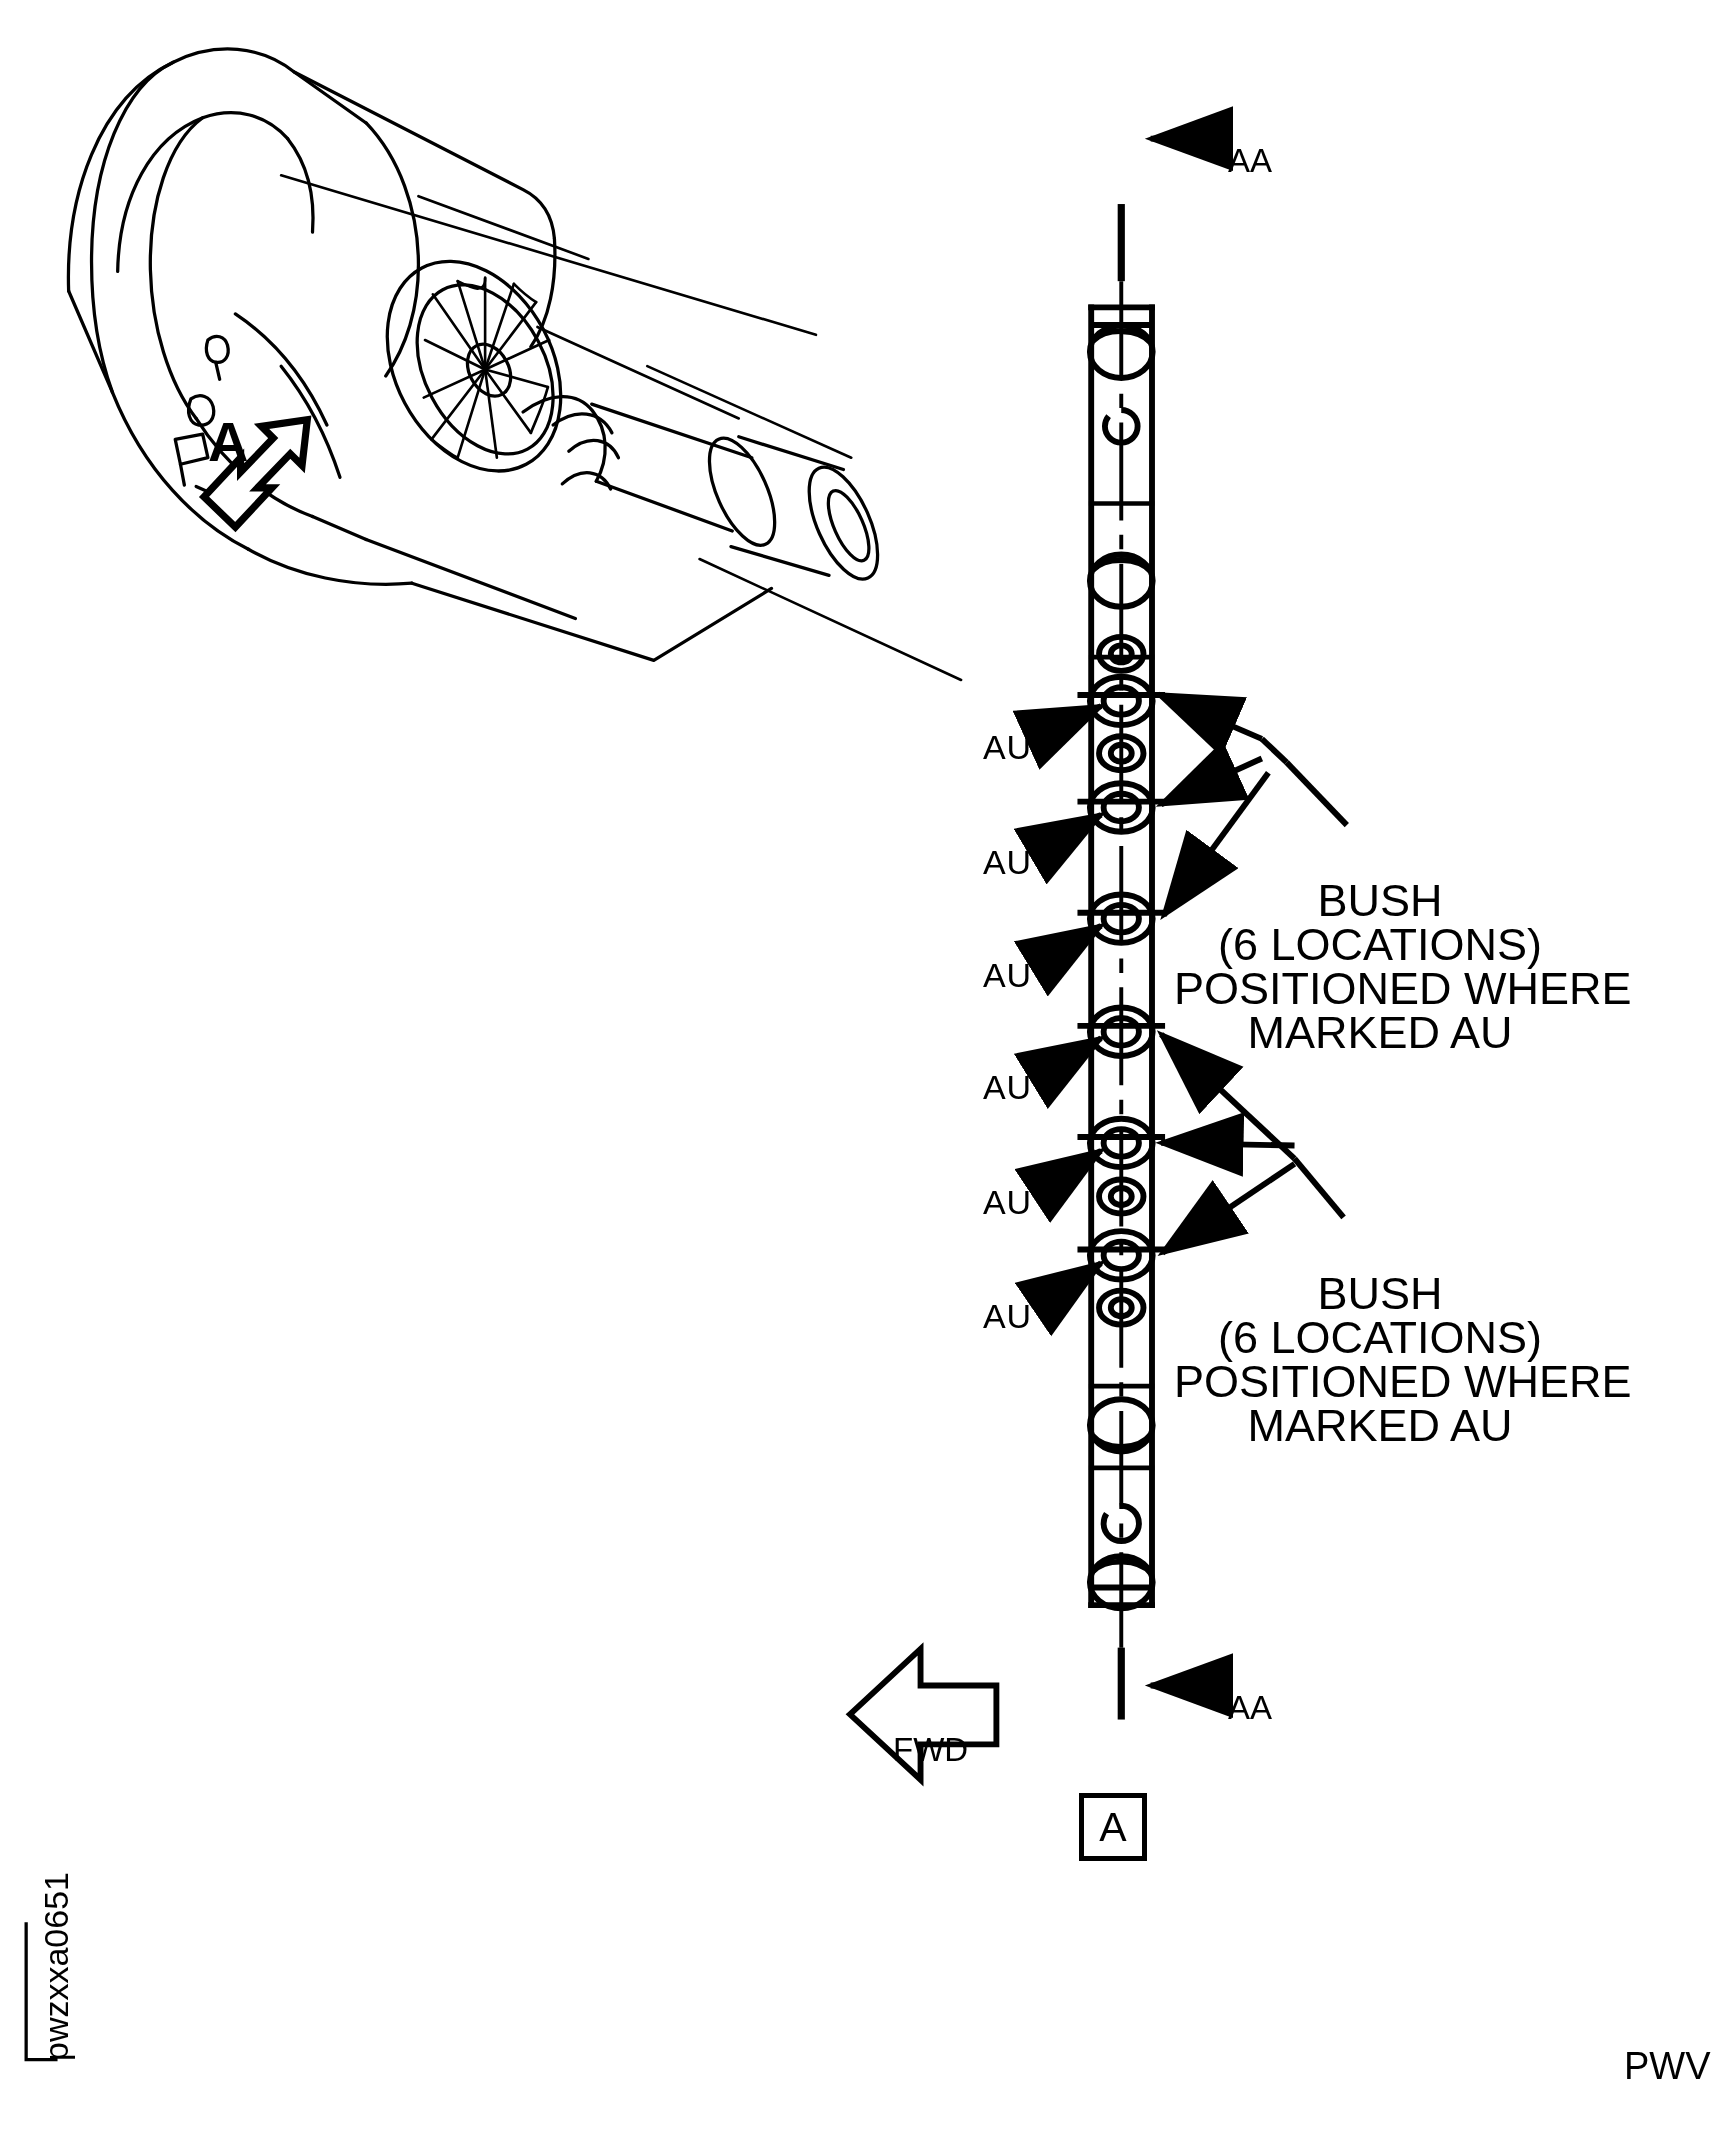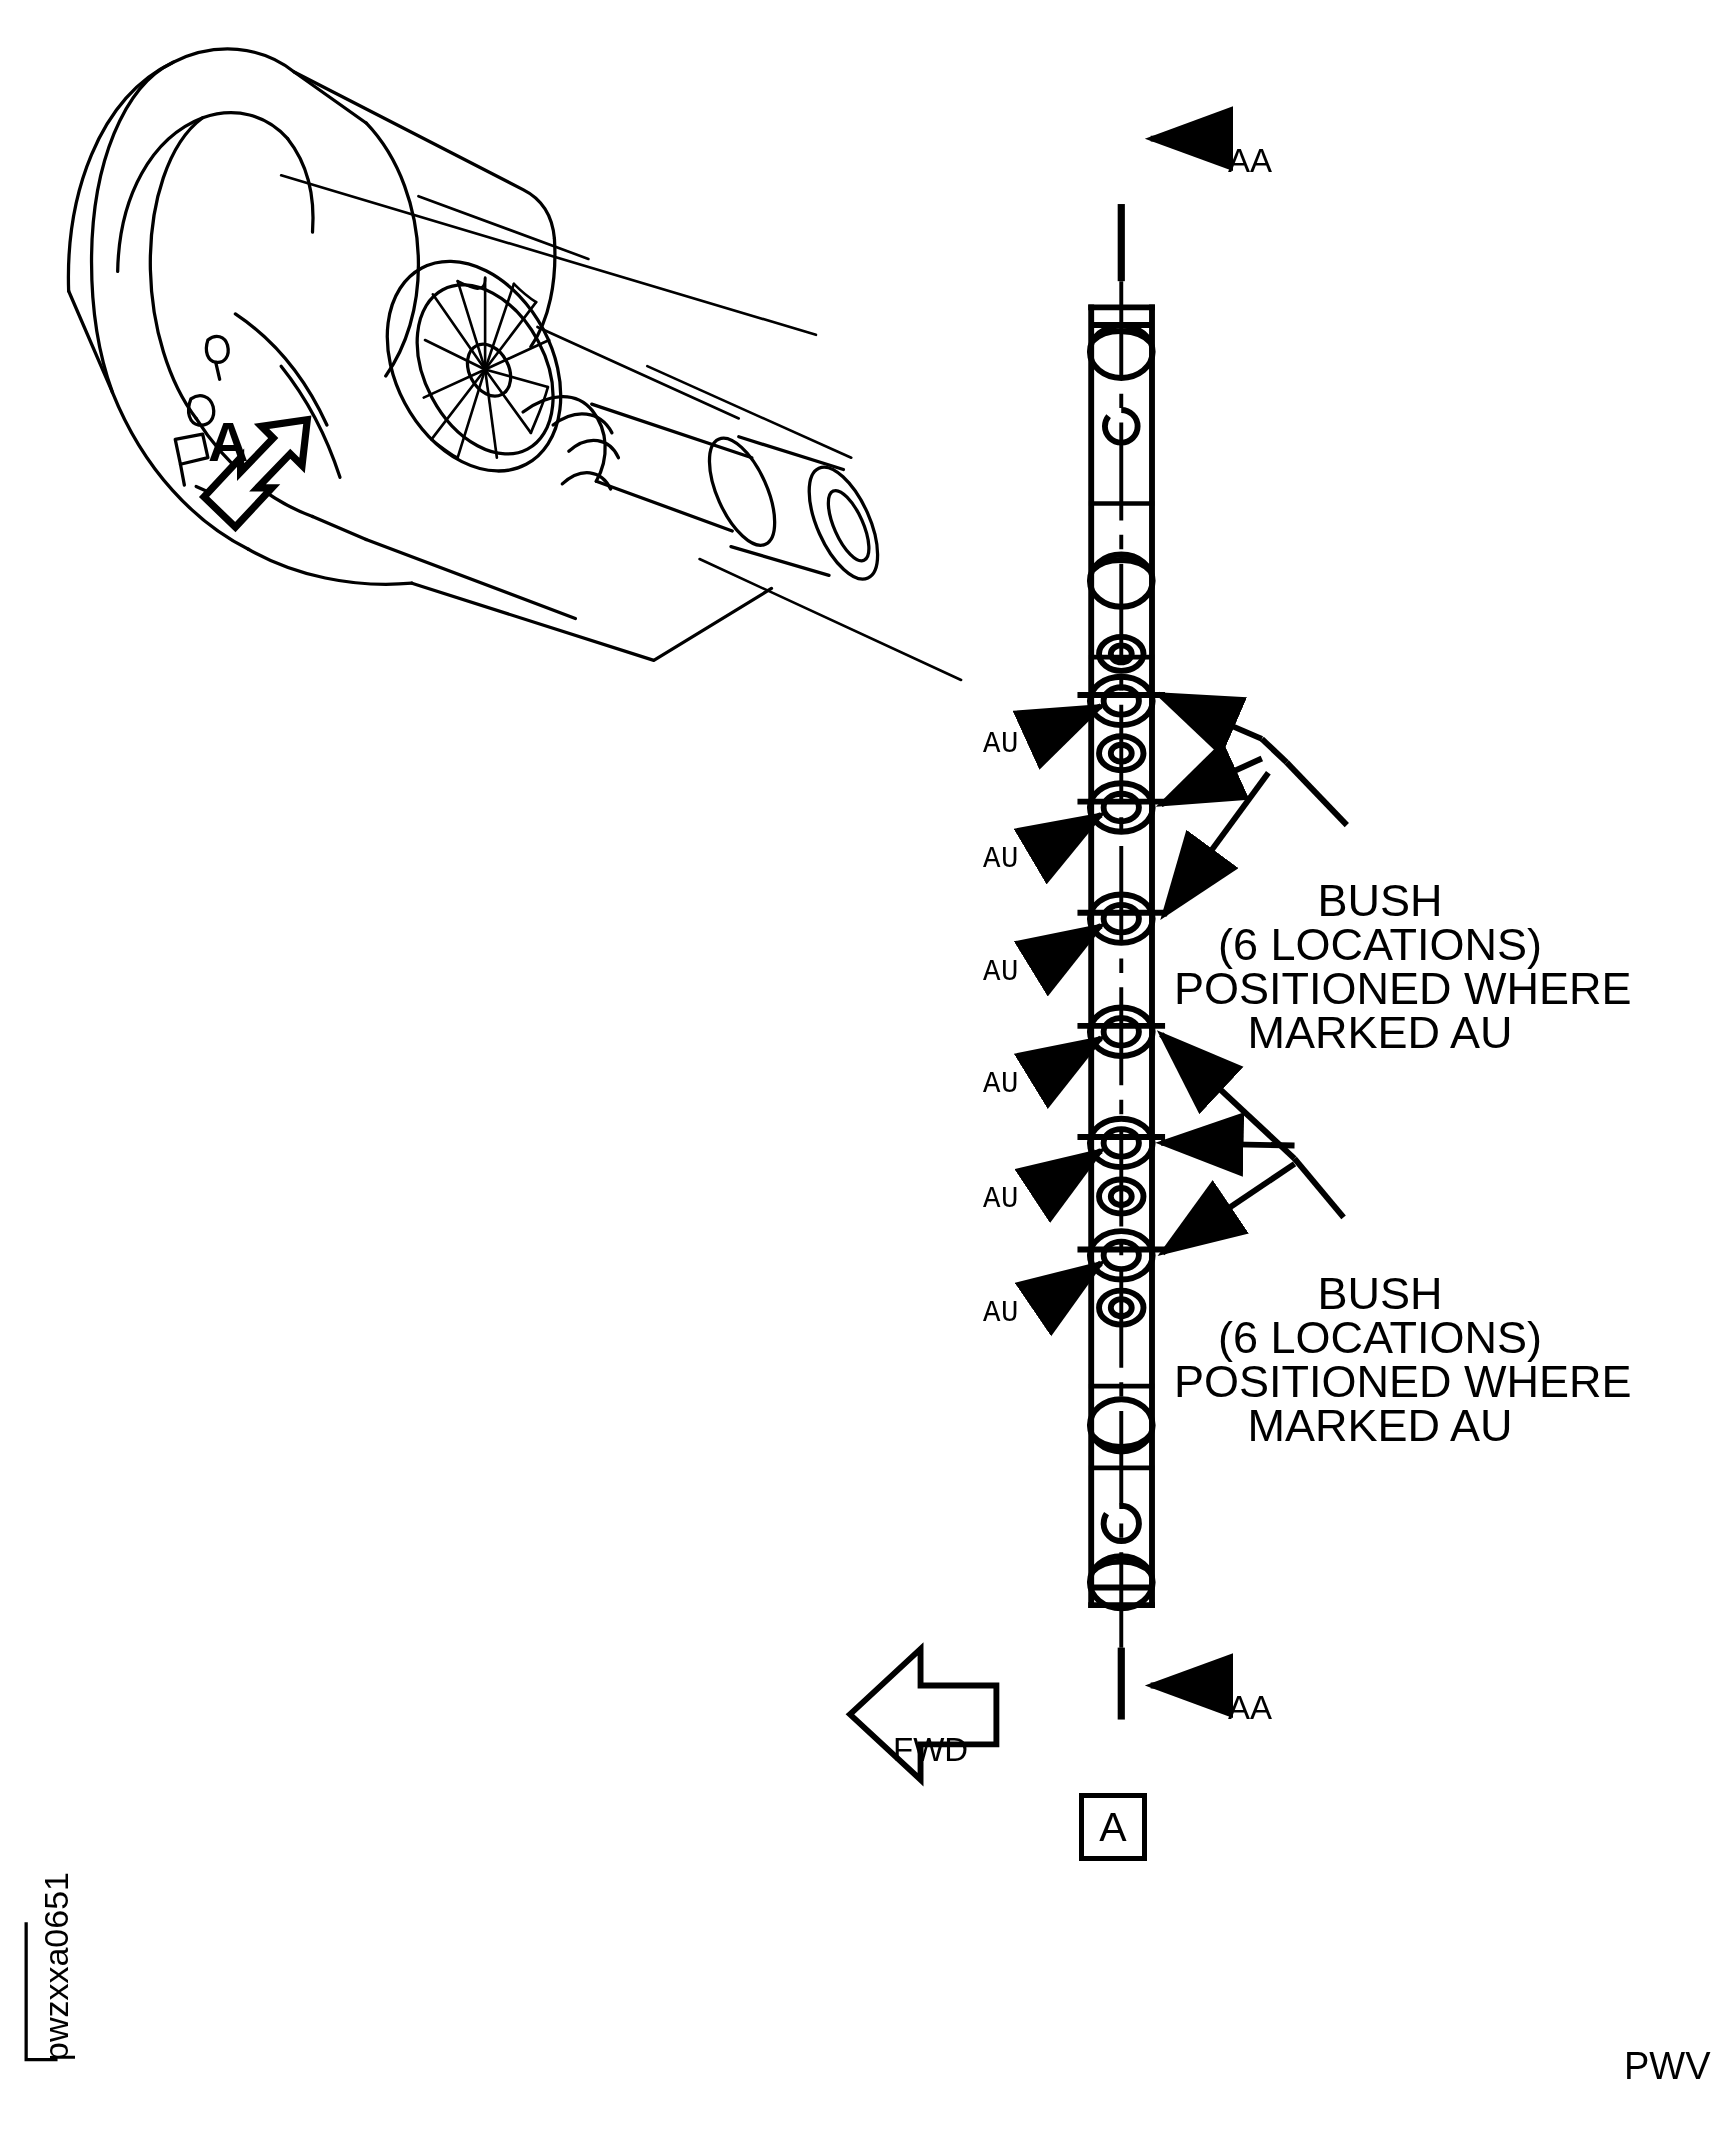--- a/index.html
+++ b/index.html
@@ -26,23 +26,22 @@
     width: 1728px;
     height: 2140px;
   }
   .txt {
     position: absolute;
     white-space: pre;
     color: #000000;
     font-family: "Liberation Sans", sans-serif;
   }
   .au-label {
-    font-size: 29px;
+    font-size: 34px;
     letter-spacing: 0.7px;
-    font-family: Liberation Mono, monospace;
   }
   .aa-label {
     font-size: 33px;
     margin-top: 20px;
   }
   .callout-block {
     position: absolute;
     font-size: 45px;
     line-height: 44px;
     text-align: center;

